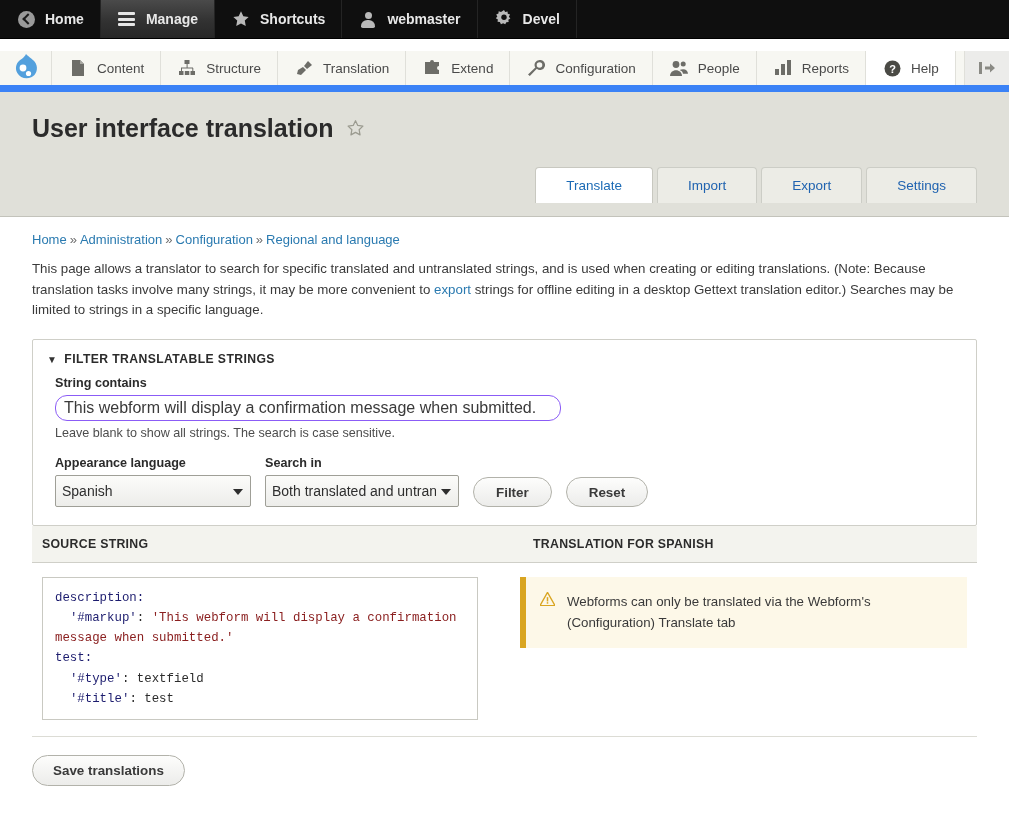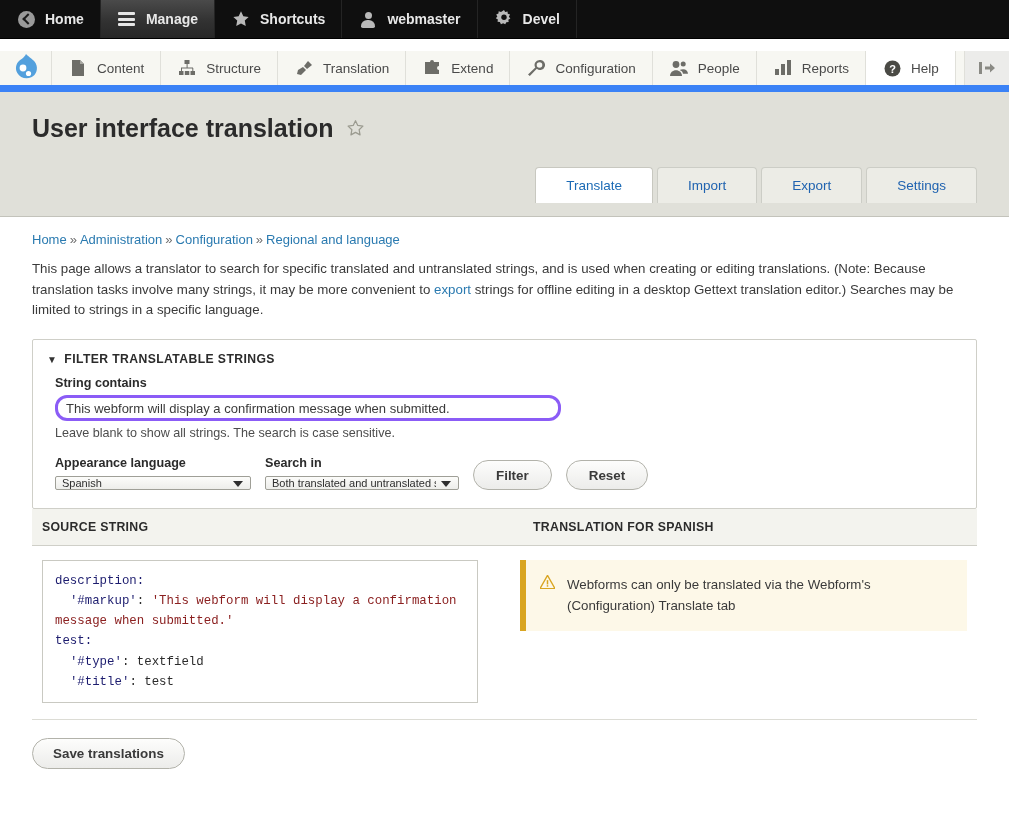--- a/index.html
+++ b/index.html
@@ -141,39 +141,39 @@
     text-transform: uppercase;
     cursor: pointer;
     display: flex; align-items: center; gap: 7px;
   }
   .caret { font-size: 10px; color: #333; }
   .filter-body { padding: 6px 22px 18px 22px; }
   .field-label { font-size: 12.6px; font-weight: bold; color: #2b2b2b; margin-bottom: 5px; }
   .text-input {
     width: 506px; height: 26px;
     padding: 3px 8px;
-    border: 3px solid #8b5cf6;
+    border: 1px solid #8b5cf6;
     border-radius: 12px;
     font-family: "Liberation Sans", sans-serif;
-    font-size: 13px;
+    font-size: 16px;
     color: #3a3a3a;
     background: #fff;
   }
   .help-text { margin-top: 5px; font-size: 12.6px; color: #4d4d4d; }
 
   .controls-row { display: flex; align-items: flex-end; gap: 14px; margin-top: 16px; }
   .ctrl-group { display: flex; flex-direction: column; }
   .sel {
     appearance: none; -webkit-appearance: none;
-    height: 14px;
+    height: 32px;
     border: 1px solid #9f9f97;
     border-radius: 2px;
     background: linear-gradient(to bottom, #fcfcfa 0%, #ededea 100%);
     font-family: "Liberation Sans", sans-serif;
-    font-size: 11px;
+    font-size: 14px;
     color: #2e2e2e;
     padding: 0 22px 0 6px;
     cursor: pointer;
   }
   .sel-wrap { position: relative; display: inline-block; }
   .sel-wrap::after {
     content: "";
     position: absolute; right: 8px; top: 50%; margin-top: -2px;
     border-left: 5px solid transparent; border-right: 5px solid transparent;
     border-top: 6px solid #2e2e2e; pointer-events: none;

